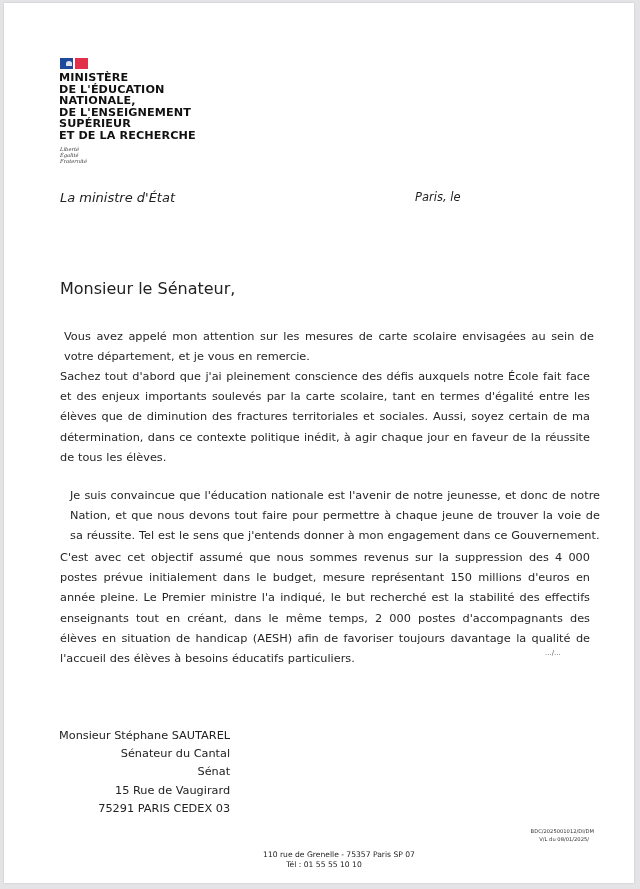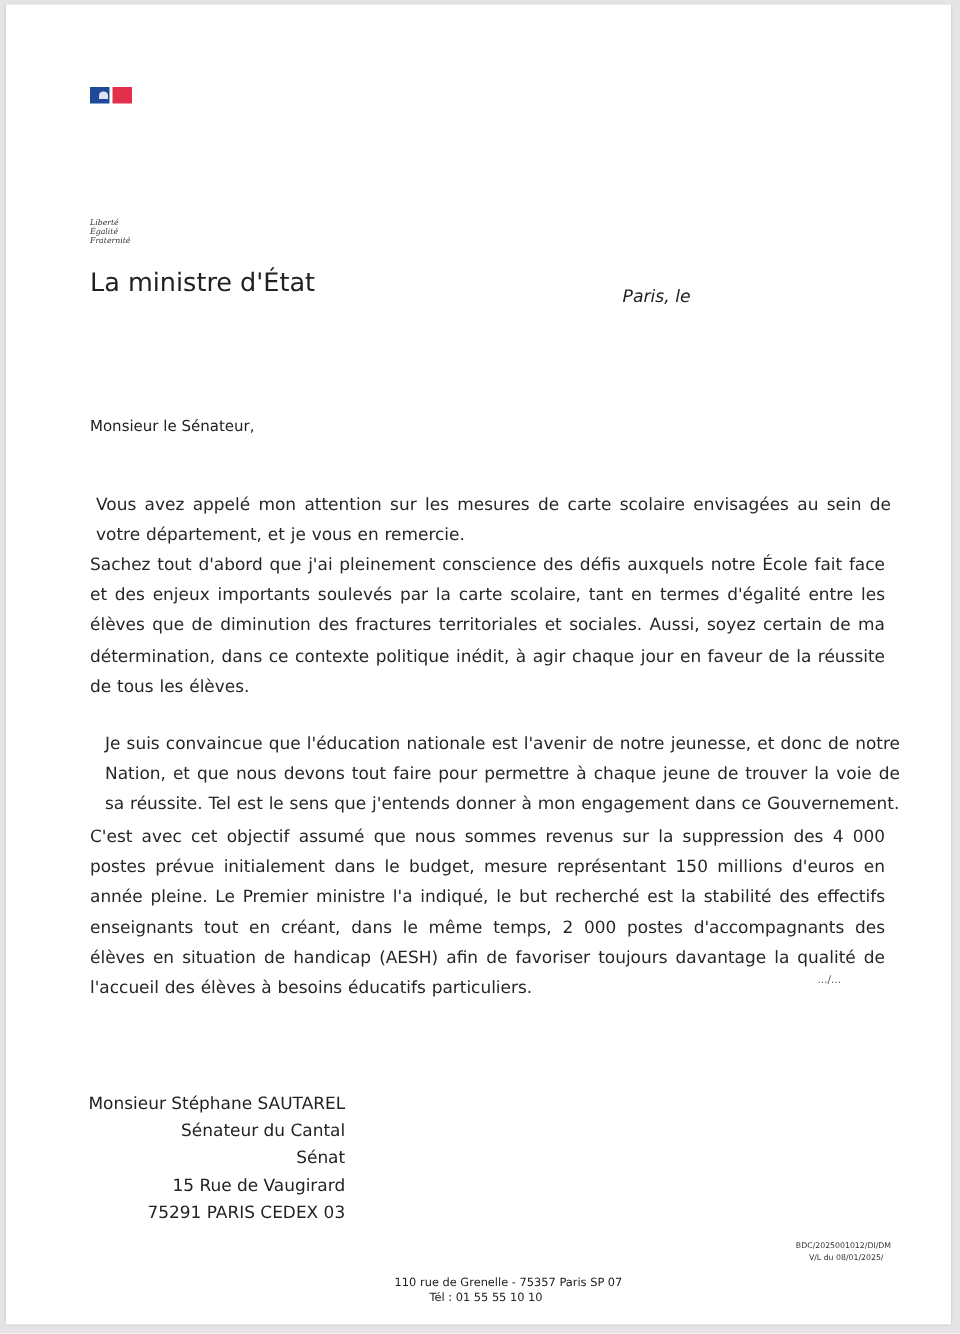--- a/index.html
+++ b/index.html
@@ -22,27 +22,27 @@
   .flag .red { width:13px; height:11px; background:#e2304a; }
   .ministry {
     position:absolute; left:55px; top:69px; font-family:"DejaVu Sans", sans-serif;
     font-weight:bold; font-size:11.2px; line-height:11.6px; color:#111; letter-spacing:0.1px;
   }
   .motto {
     position:absolute; left:56px; top:143px; font-family:"DejaVu Serif", serif;
     font-style:italic; font-size:5.2px; line-height:6px; color:#333;
   }
   .signatory {
-    position:absolute; left:56px; top:176px; font-size:17px; color:#222;
+    position:absolute; left:56px; top:187px; font-style:italic; font-size:13px; color:#222;
   }
   .place-date {
     position:absolute; left:411px; top:187px; font-style:italic; font-size:11.5px; color:#222;text-align:right;
   }
   .salutation {
-    position:absolute; left:56px; top:276px; font-size:10px; color:#222;
+    position:absolute; left:56px; top:276px; font-size:16px; color:#222;
   }
   .para {
     position:absolute; left:56px; width:530px; font-size:11.3px; line-height:20.2px;
     text-align:justify; color:#262626; word-spacing:0.3px;
   }
   .p1 { top:320px; }
   .p2 { top:364px; }
   .p3 { top:473px; }
   .p4 { top:545px; }
   .continues {
@@ -64,20 +64,28 @@
 </head>
 <body>
 
 <div class="sheet">
 
   <div class="flag">
     <div class="blue"></div>
     <div class="red"></div>
   </div>
 
+  <div class="ministry">
+    <div>MINISTÈRE</div>
+    <div>DE L'ÉDUCATION</div>
+    <div>NATIONALE,</div>
+    <div>DE L'ENSEIGNEMENT</div>
+    <div>SUPÉRIEUR</div>
+    <div>ET DE LA RECHERCHE</div>
+  </div>
 
   <div class="motto">
     <div>Liberté</div>
     <div>Égalité</div>
     <div>Fraternité</div>
   </div>
 
   <div class="signatory">La ministre d'État</div>
   <div class="place-date">Paris, le</div>
 

